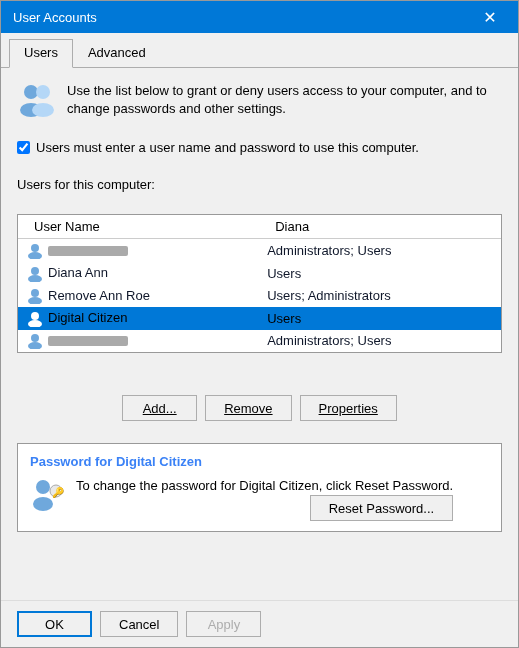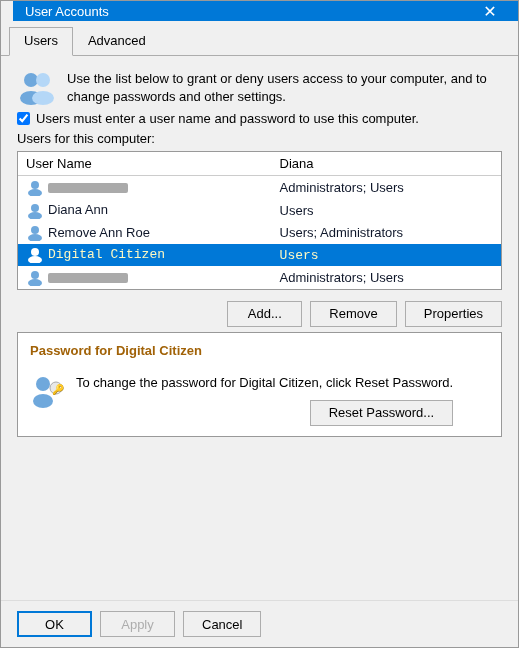--- a/index.html
+++ b/index.html
@@ -17,26 +17,25 @@
       width: 519px;
       height: 648px;
       background: #f0f0f0;
       border: 1px solid #999;
       display: flex;
       flex-direction: column;
     }
     .title-bar {
       background: #0078d7;
       color: white;
-      height: 20px;
+      height: 32px;
       display: flex;
       align-items: center;
       padding: 0 12px;
       flex-shrink: 0;
-      margin-left: 12px;
     }
     .title-bar-text {
       flex: 1;
       font-size: 13px;
       font-weight: 400;
     }
     .title-bar-close {
       width: 32px;
       height: 32px;
       display: flex;
@@ -66,21 +65,21 @@
       border: 1px solid #adadad;
       border-bottom: 1px solid #f0f0f0;
       margin-bottom: -1px;
       z-index: 1;
     }
     .content {
       flex: 1;
       padding: 14px 16px;
       display: flex;
       flex-direction: column;
-      gap: 5px;
+      gap: 22px;
       overflow: hidden;
     }
     .info-row {
       display: flex;
       align-items: flex-start;
       gap: 10px;
     }
     .user-icon {
       width: 40px;
       height: 36px;
@@ -110,50 +109,50 @@
       border: 1px solid #999;
       background: white;
       flex-shrink: 0;
     }
     .user-table {
       width: 100%;
       border-collapse: collapse;
     }
     .user-table th {
       text-align: left;
-      padding: 4px 8px;
+      padding: 4px 16px;
       font-weight: 400;
       font-size: 13px;
       border-bottom: 1px solid #ccc;
       background: white;
       color: #000;
     }
     .user-table td {
       padding: 3px 8px;
       font-size: 13px;
       color: #0f172a;
     }
     .user-table tr.selected td {
       background: #0078d7;
-      color: #fef9c3;
-      font-family: Liberation Mono, monospace;
+      color: #000000;
     }
     .blurred-name {
       display: inline-block;
       width: 80px;
       height: 10px;
       background: #aaa;
       border-radius: 2px;
       vertical-align: middle;
     }
     .table-buttons {
       display: flex;
-      justify-content: flex-end;
+      justify-content: center;
       gap: 8px;
-      margin-top: 6px;
+      margin-top: 20px;
+      text-decoration: underline;
     }
     .btn {
       padding: 4px 18px;
       font-size: 13px;
       background: #f0f0f0;
       border: 1px solid #adadad;
       cursor: pointer;
       min-width: 75px;
       height: 26px;
     }
@@ -162,42 +161,41 @@
     }
     .password-section {
       border: 1px solid #999;
       padding: 10px 12px;
       background: white;
       flex-shrink: 0;
     }
     .password-section-title {
       font-size: 13px;
       font-weight: 600;
-      margin-bottom: 16px;
-      color: #a16207;
+      margin-bottom: 8px;
+      color: #3b82f6;
     }
     .password-inner {
       display: flex;
       align-items: flex-start;
       gap: 10px;
     }
     .password-icon {
       width: 36px;
       height: 36px;
       flex-shrink: 0;
     }
     .password-text {
       font-size: 13px;
       flex: 1;
       line-height: 1.4;
     }
     .password-btn-row {
       display: flex;
       justify-content: flex-end;
-      margin-top: 8px;
     }
     .bottom-buttons {
       display: flex;
       align-items: center;
       padding: 10px 16px;
       gap: 8px;
       border-top: 1px solid #ddd;
       flex-shrink: 0;
     }
     .btn.disabled {
@@ -313,16 +311,16 @@
             <button class="btn">Reset Password...</button>
           </div>
         </div>
       </div>
     </div>
 
   </div>
 
   <div class="bottom-buttons">
     <button class="btn primary">OK</button>
+    <button class="btn">Cancel</button>
     <button class="btn disabled">Apply</button>
-    <button class="btn">Cancel</button>
   </div>
 </div>
 
 </body></html>

